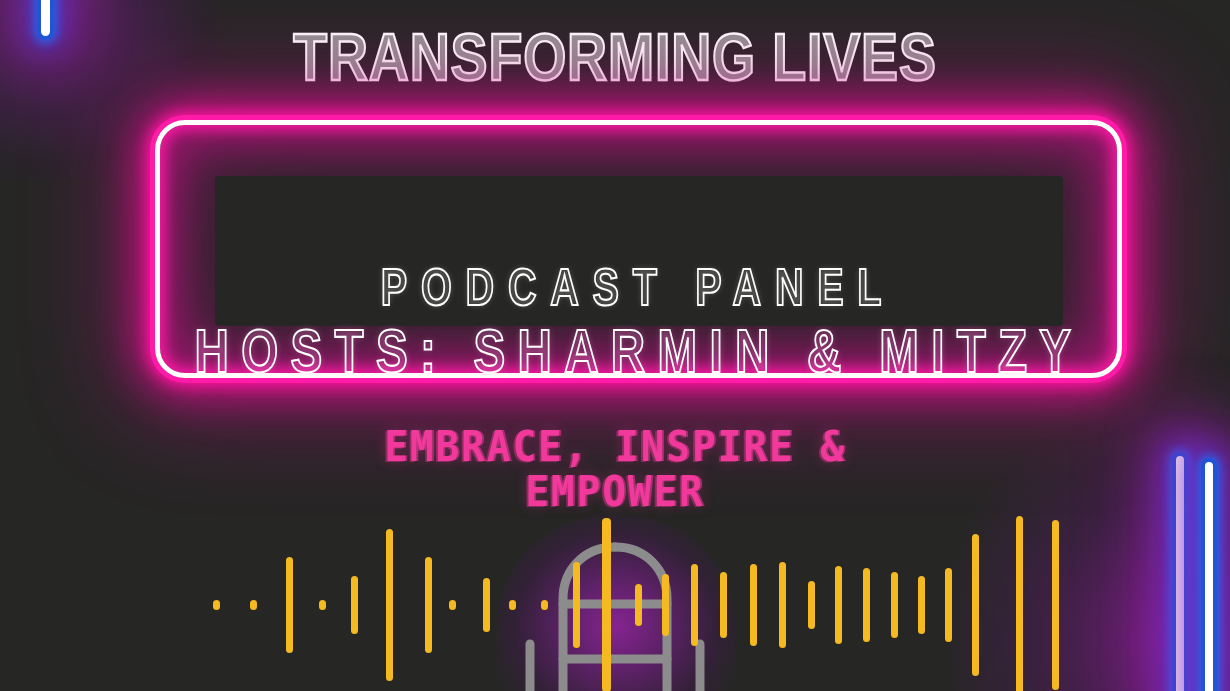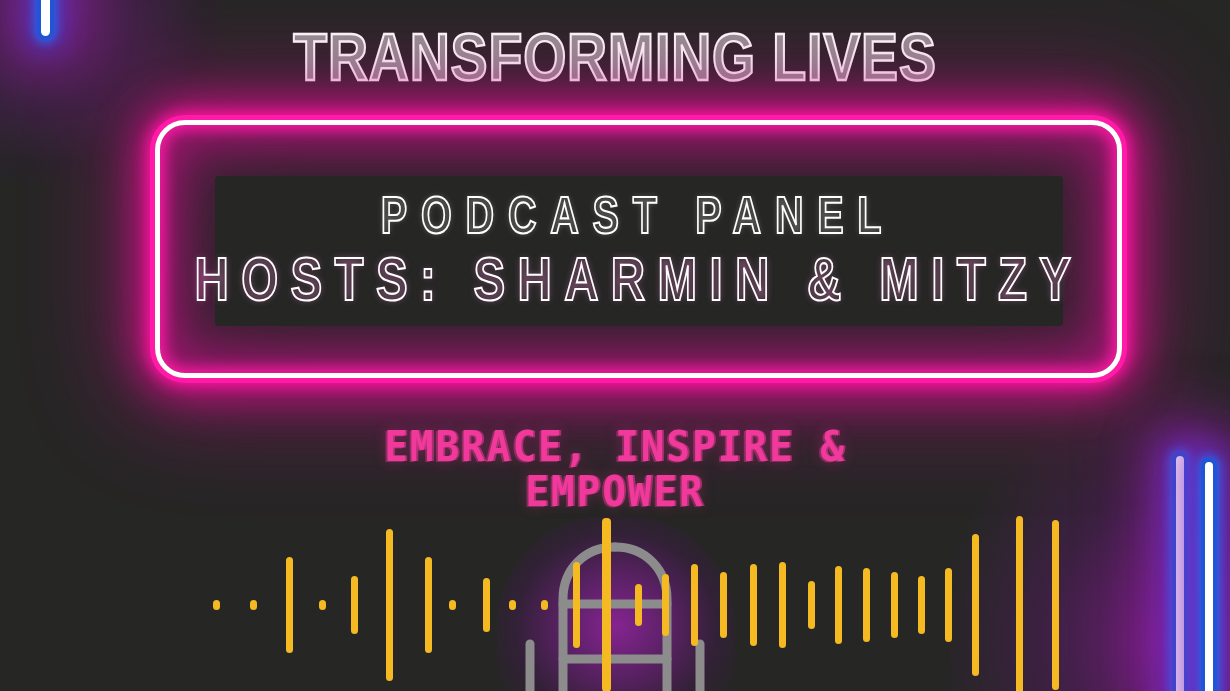--- a/index.html
+++ b/index.html
@@ -115,21 +115,21 @@
   }
 
   
   #frame-text-block {
     position: absolute;
     left: 155px; top: 120px;
     width: 967px; height: 258px;
     display: flex;
     flex-direction: column;
     align-items: center;
-    justify-content: center;
+    justify-content: flex-end;
     gap: 14px;
   }
   .outline-line {
     font-family: "Liberation Sans", sans-serif;
     font-weight: bold;
     line-height: 1;
     color: transparent;
     -webkit-text-stroke: 1.9px #ffffff;
     white-space: nowrap;
   }

